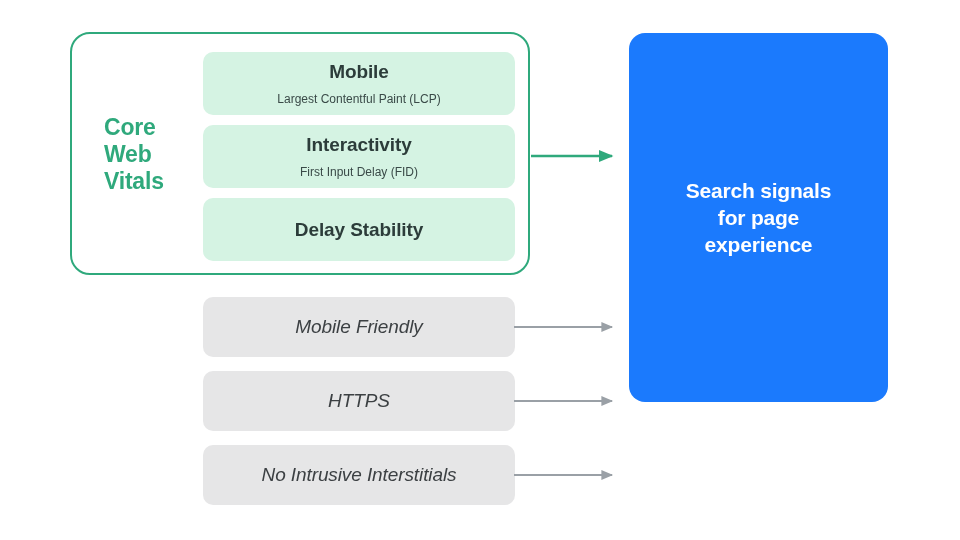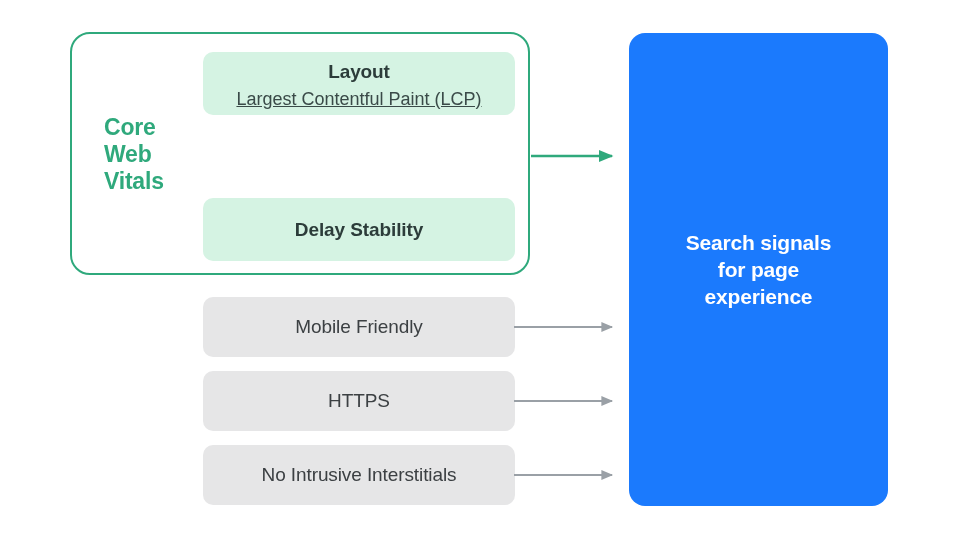--- a/index.html
+++ b/index.html
@@ -62,59 +62,59 @@
 
   .vital-title {
     color: #2C3C3A;
     font-size: 19px;
     font-weight: bold;
     line-height: 22px;
     letter-spacing: -0.1px;
   }
   .vital-sub {
     color: #3A4A48;
-    font-size: 18px;
+    font-size: 12px;
     font-weight: normal;
     line-height: 16px;
     margin-top: 8px;
-    text-decoration: underline;
   }
 
   
   .signal-card {
     position: absolute;
     left: 203px;
     width: 312px;
     height: 60px;
     background: #E6E6E7;
     border-radius: 10px;
     display: flex;
     align-items: center;
     justify-content: center;
     box-sizing: border-box;
+    font-style: italic;
   }
   .signal-card.s0 { top: 297px; }
   .signal-card.s1 { top: 371px; }
   .signal-card.s2 { top: 445px; }
 
   .signal-label {
     color: #3C4043;
     font-size: 19px;
     font-weight: normal;
     line-height: 22px;
     letter-spacing: -0.1px;
   }
 
   
   .search-box {
     position: absolute;
     left: 629px;
     top: 33px;
     width: 259px;
-    height: 473px;
+    height: 369px;
     background: #1B7AFD;
     border-radius: 16px;
     display: flex;
     align-items: center;
     justify-content: center;
     box-sizing: border-box;
   }
   .search-box-text {
     color: #ffffff;
     font-size: 21px;
@@ -140,24 +140,28 @@
 
 <div id="canvas">
 
   <div class="cwv-container"></div>
 
   <div class="cwv-label" style="white-space: pre-line;">Core
 Web
 Vitals</div>
 
   <div class="vital-card v0">
-    <div class="vital-title">Layout</div>
+    <div class="vital-title">Mobile</div>
     <div class="vital-sub">Largest Contentful Paint (LCP)</div>
   </div>
 
+  <div class="vital-card v1">
+    <div class="vital-title">Interactivity</div>
+    <div class="vital-sub">First Input Delay (FID)</div>
+  </div>
 
   <div class="vital-card v2">
     <div class="vital-title">Delay Stability</div>
   </div>
 
   <div class="signal-card s0">
     <div class="signal-label">Mobile Friendly</div>
   </div>
 
   <div class="signal-card s2">

